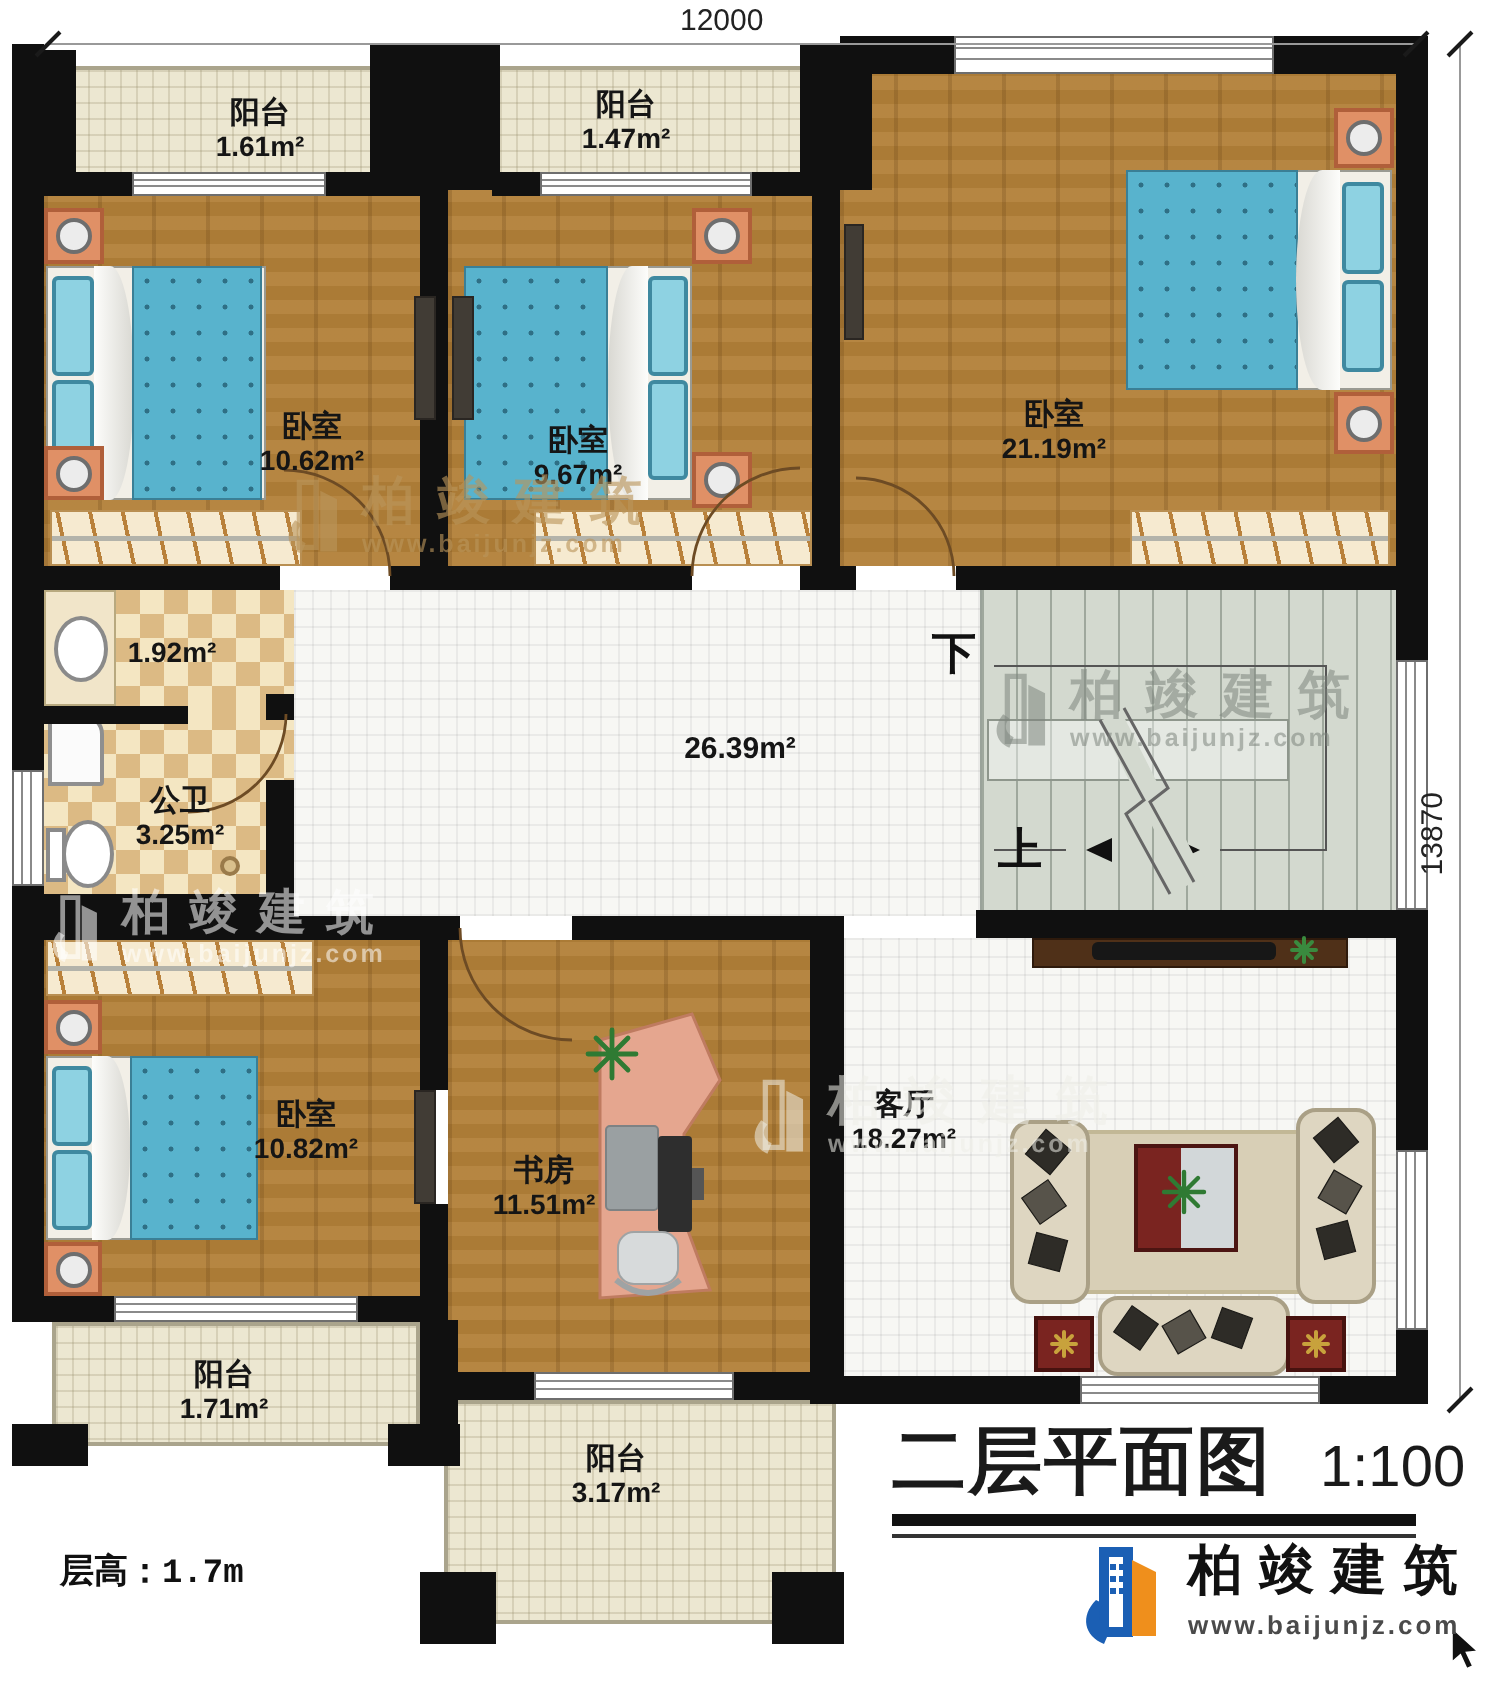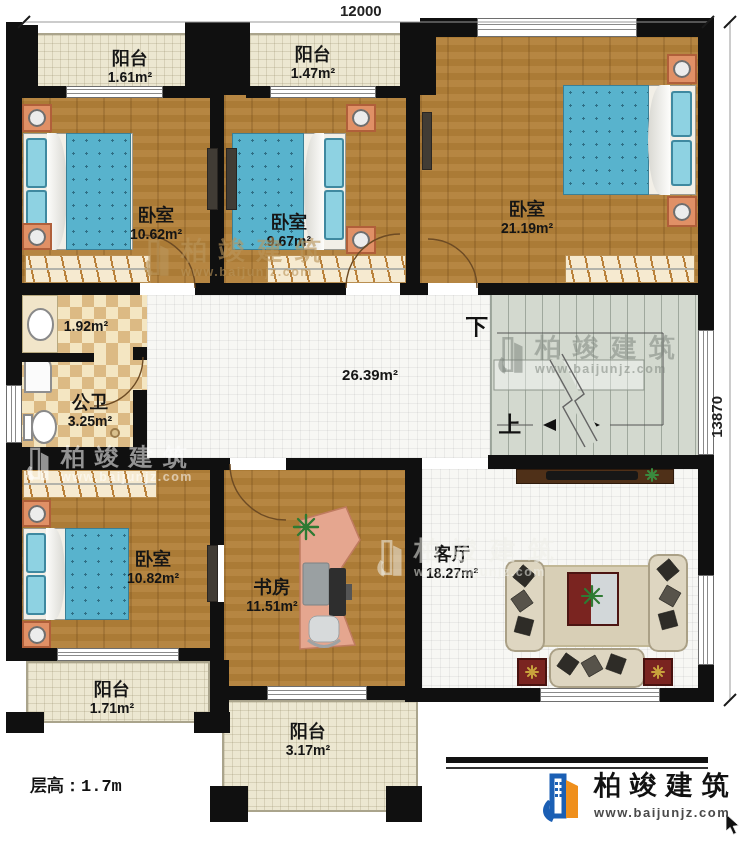--- a/index.html
+++ b/index.html
@@ -32,27 +32,27 @@
     border:2px solid #6e6e6e;border-radius:50%;background:#ececec;}
   .bedbase{position:absolute;background:#f2efe7;border:1px solid #9a9a92;box-sizing:border-box;}
   .pillow{position:absolute;background:#8ed2e2;border:2px solid #3f89a0;border-radius:3px;box-sizing:border-box;}
   .blanket{position:absolute;background-color:#58b3cd;border:1px solid #3a7f96;box-sizing:border-box;
     background-image:radial-gradient(#2f6f85 1.1px,transparent 1.4px);background-size:13px 13px;}
   .sheet{position:absolute;background:linear-gradient(90deg,#fdfdfb,#d9d8d2);border-radius:0 60% 60% 0/0 50% 50% 0;}
   .sheet.mir{background:linear-gradient(270deg,#fdfdfb,#d9d8d2);border-radius:60% 0 0 60%/50% 0 0 50%;}
   .sofa{position:absolute;background:#ded6c1;border:2px solid #aaa086;border-radius:10px;box-sizing:border-box;}
   .mtable{position:absolute;background:#7a2420;border:2px solid #47120f;box-sizing:border-box;}
   .rlabel{position:absolute;transform:translateX(-50%);text-align:center;color:#151515;line-height:1.15;white-space:nowrap;}
-  .rname{display:block;font-size:18px;font-weight:bold;}
+  .rname{display:block;font-size:15px;font-weight:bold;}
   .rarea{display:block;font-size:14px;font-weight:bold;}
   .stlabel{position:absolute;transform:translateX(-50%);font-size:22px;font-weight:bold;color:#111;}
   .wm{position:absolute;display:flex;align-items:center;gap:8px;pointer-events:none;}
   .wm-name{display:block;font-size:26px;font-weight:800;letter-spacing:12px;line-height:1.05;}
   .wm-url{display:block;font-size:12.5px;font-weight:700;letter-spacing:1.5px;}
-  .dimtext{position:absolute;font-size:15px;font-weight:bold;color:#222;}
+  .dimtext{position:absolute;font-size:15px;font-weight:normal;color:#222;}
   .note{position:absolute;left:30px;font-size:17px;font-weight:bold;color:#111;white-space:nowrap;}
   .note .val{font-family:"Liberation Mono","DejaVu Sans Mono",monospace;}
   #titlerow{position:absolute;left:446px;top:706px;display:flex;align-items:baseline;gap:24px;color:#1a1a1a;}
   #titletext{font-size:37px;font-weight:bold;letter-spacing:1px;}
   #scaletext{font-size:29px;font-weight:500;}
   .brandname{font-size:27px;font-weight:900;letter-spacing:9px;color:#111;line-height:1;}
   .brandurl{font-size:13px;font-weight:700;letter-spacing:1.5px;color:#4a4a4a;margin-top:6px;}
   svg{display:block;}
 </style>
 </head>
@@ -349,20 +349,24 @@
       </svg>
     <div>
       <span class="wm-name">柏竣建筑</span>
       <span class="wm-url">www.baijunjz.com</span>
     </div>
   </div>
 
   <div class="dimtext" style="left:340px;top:2px;">12000</div>
   <div class="dimtext" style="left:708px;top:396px;writing-mode:vertical-rl;transform:rotate(180deg);">13870</div>
 
+  <div id="titlerow">
+    <span id="titletext">二层平面图</span>
+    <span id="scaletext">1:100</span>
+  </div>
   <div class="abs" style="left:446px;top:757px;width:262px;height:6px;background:#111;"></div>
   <div class="abs" style="left:446px;top:767px;width:262px;height:2px;background:#333;"></div>
 
   <div class="note" style="top:774px;">
     <span>层高：</span><span class="val">1.7m</span>
   </div>
 
   <div class="abs" style="left:538px;top:772px;display:flex;align-items:flex-start;gap:10px;">
     <svg width="46" height="54" viewBox="0 0 46 54">
       <path d="M14 4h12v40H14z" fill="#fff" stroke="#1b5fb4" stroke-width="5"></path>

